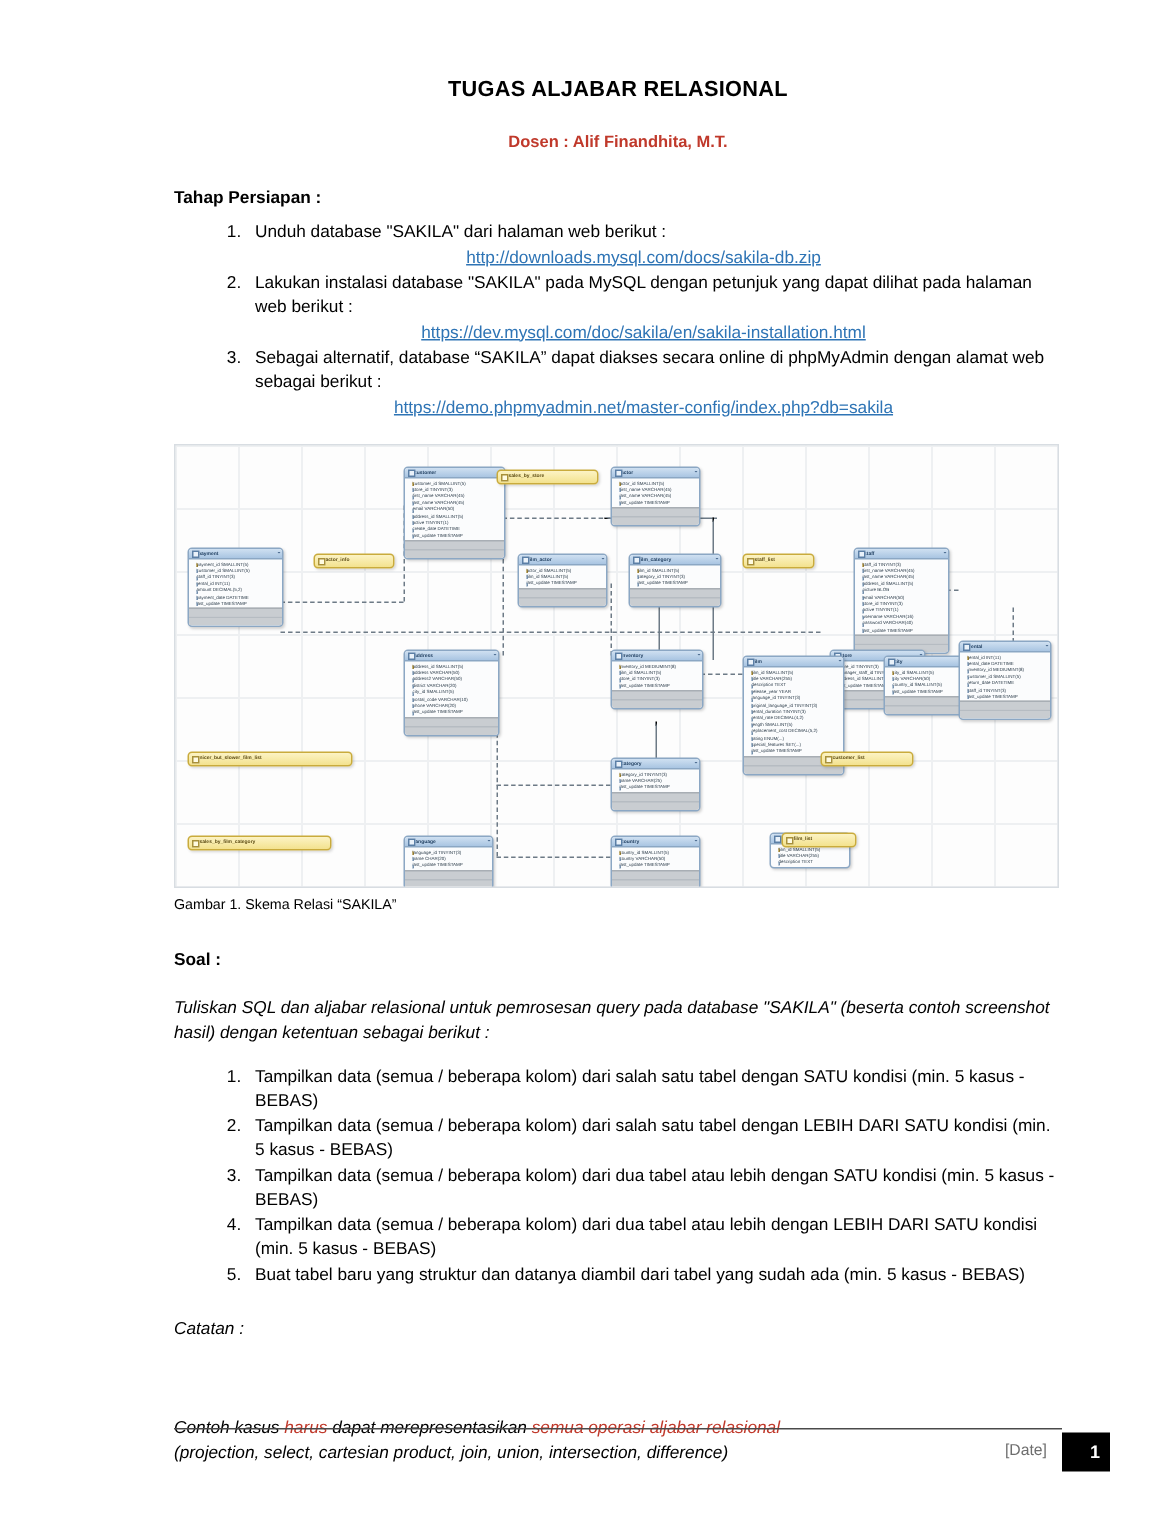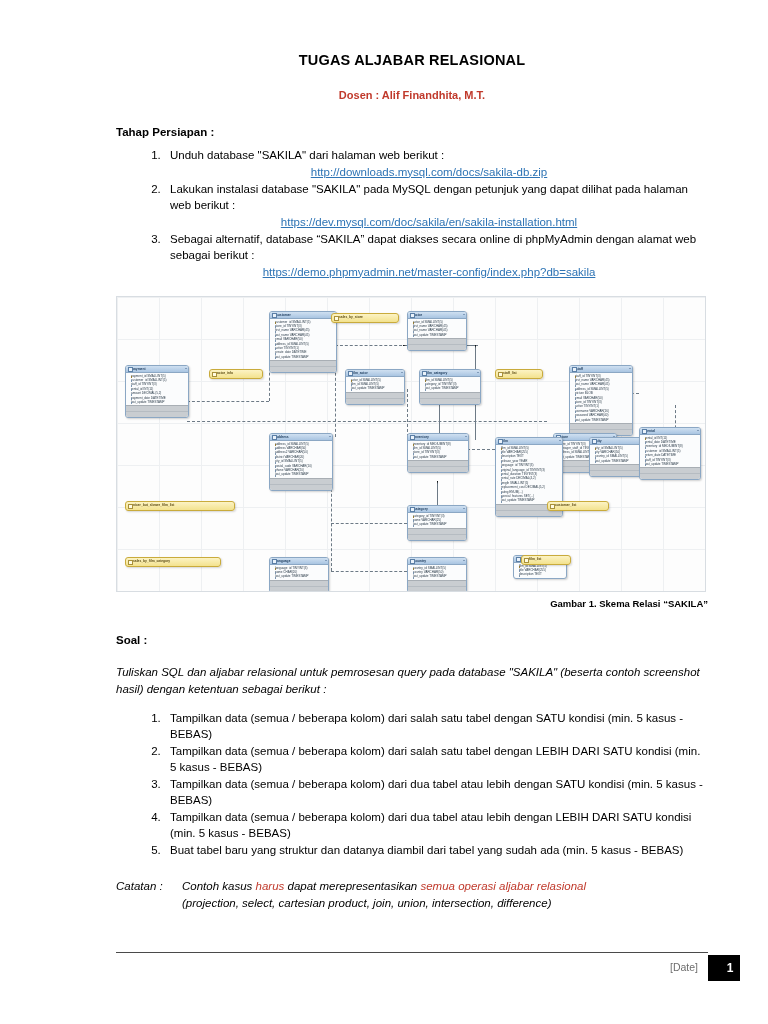--- a/index.html
+++ b/index.html
@@ -193,22 +193,22 @@
     border-top: 0.8px dashed #6d7a86;
     height: 0;
   }
   .rel.v {
     border-top: none;
     border-left: 0.8px dashed #6d7a86;
     width: 0;
   }
   .rel.solid { border-top-style: solid; border-left-style: solid; }
   .caption {
-    text-align: right;
-    font-weight: bold;
+    text-align: left;
+    font-weight: normal;
     font-size: 9.5px;
     margin-top: 6px;
   }
 
   
   .body-par {
     font-size: 11.5px;
     line-height: 17px;
     margin: 0;
     padding-top: 18px;
@@ -222,20 +222,21 @@
   }
   ol.tasks > li { padding-left: 6px; }
 
   
   .note {
     margin-top: 20px;
     font-style: italic;
     font-size: 11.5px;
     line-height: 17px;
     display: flex;
+    flex-direction: column;
   }
   .note-label { flex: 0 0 66px; }
   .note-body { flex: 1 1 auto; }
   .red { color: #C0392B; }
 
   
   .footer-rule {
     position: absolute;
     left: 88px;
     top: 952px;

